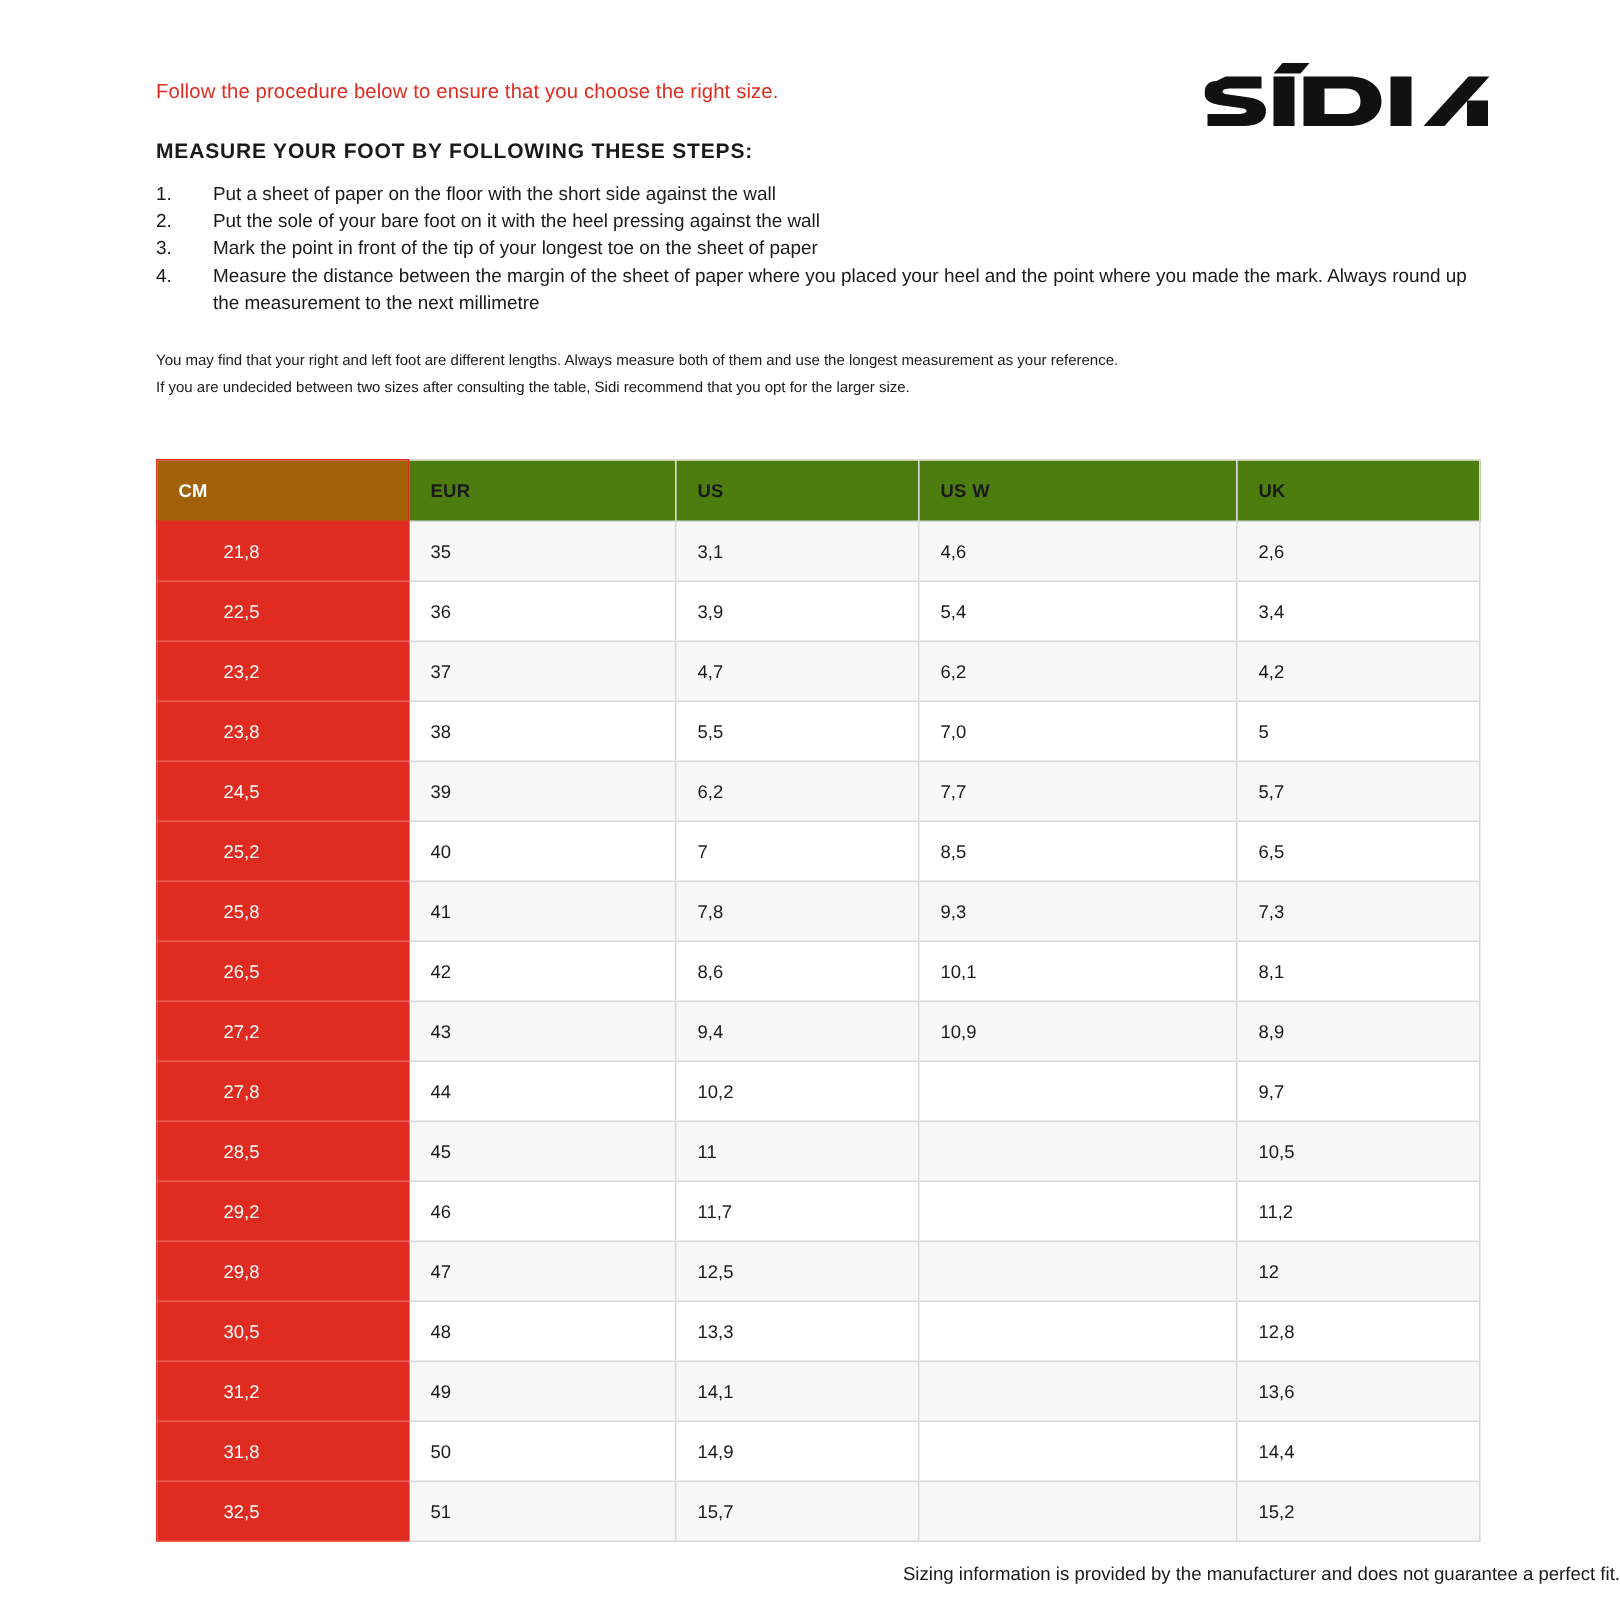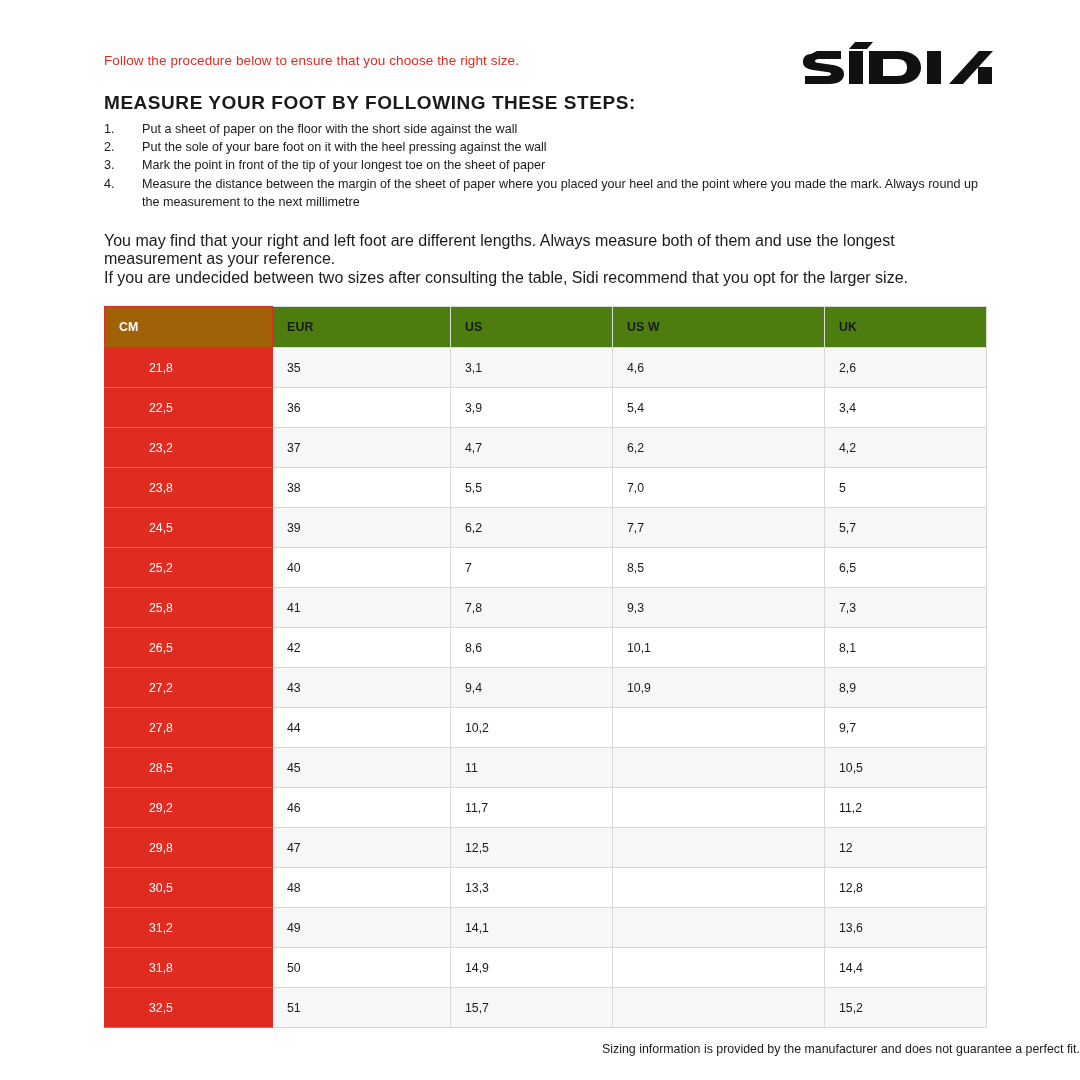--- a/index.html
+++ b/index.html
@@ -43,21 +43,21 @@
     top: 40px;
     width: 215px;
     height: 46px;
   }
 
   
   .steps-title {
     position: absolute;
     left: 104px;
     top: 92px;
-    font-size: 19px;
+    font-size: 14px;
     font-weight: bold;
     letter-spacing: 0.55px;
     color: #1a1a1a;
   }
   .steps {
     position: absolute;
     left: 104px;
     top: 120px;
     width: 890px;
   }
@@ -73,21 +73,21 @@
   }
   .step-text {
     flex: 1;
   }
 
   .notes {
     position: absolute;
     left: 104px;
     top: 232px;
     width: 880px;
-    font-size: 16px;
+    font-size: 10px;
     line-height: 18.4px;
     color: #1a1a1a;
   }
   .notes p { margin: 0; }
 
   
   .table-wrap {
     position: absolute;
     left: 104px;
     top: 306px;

